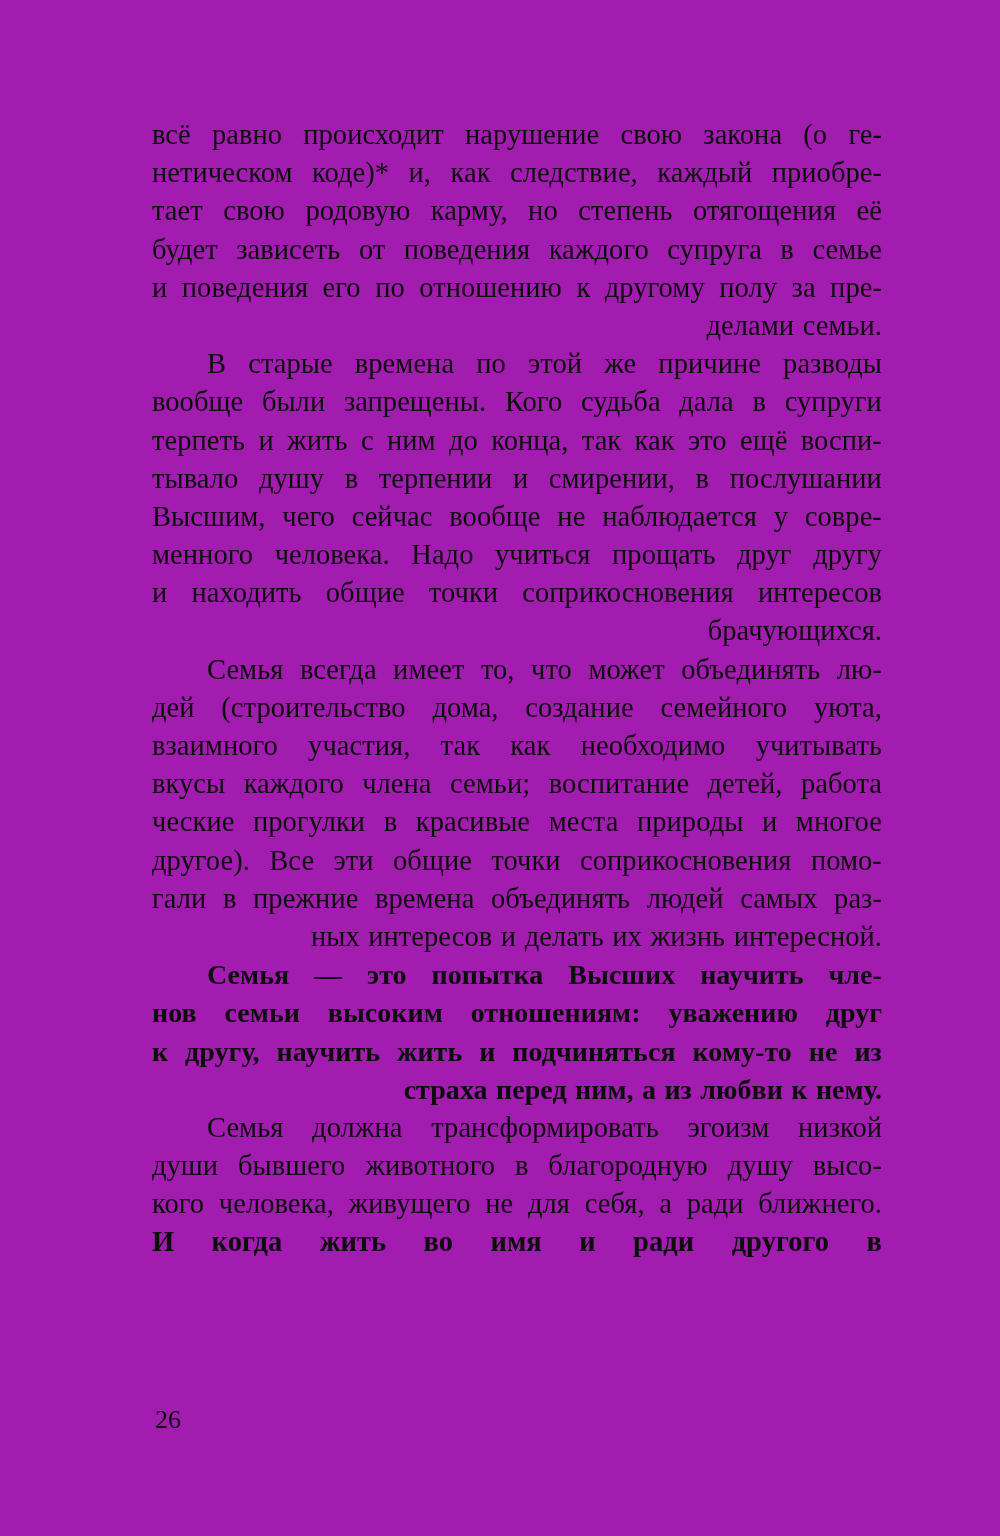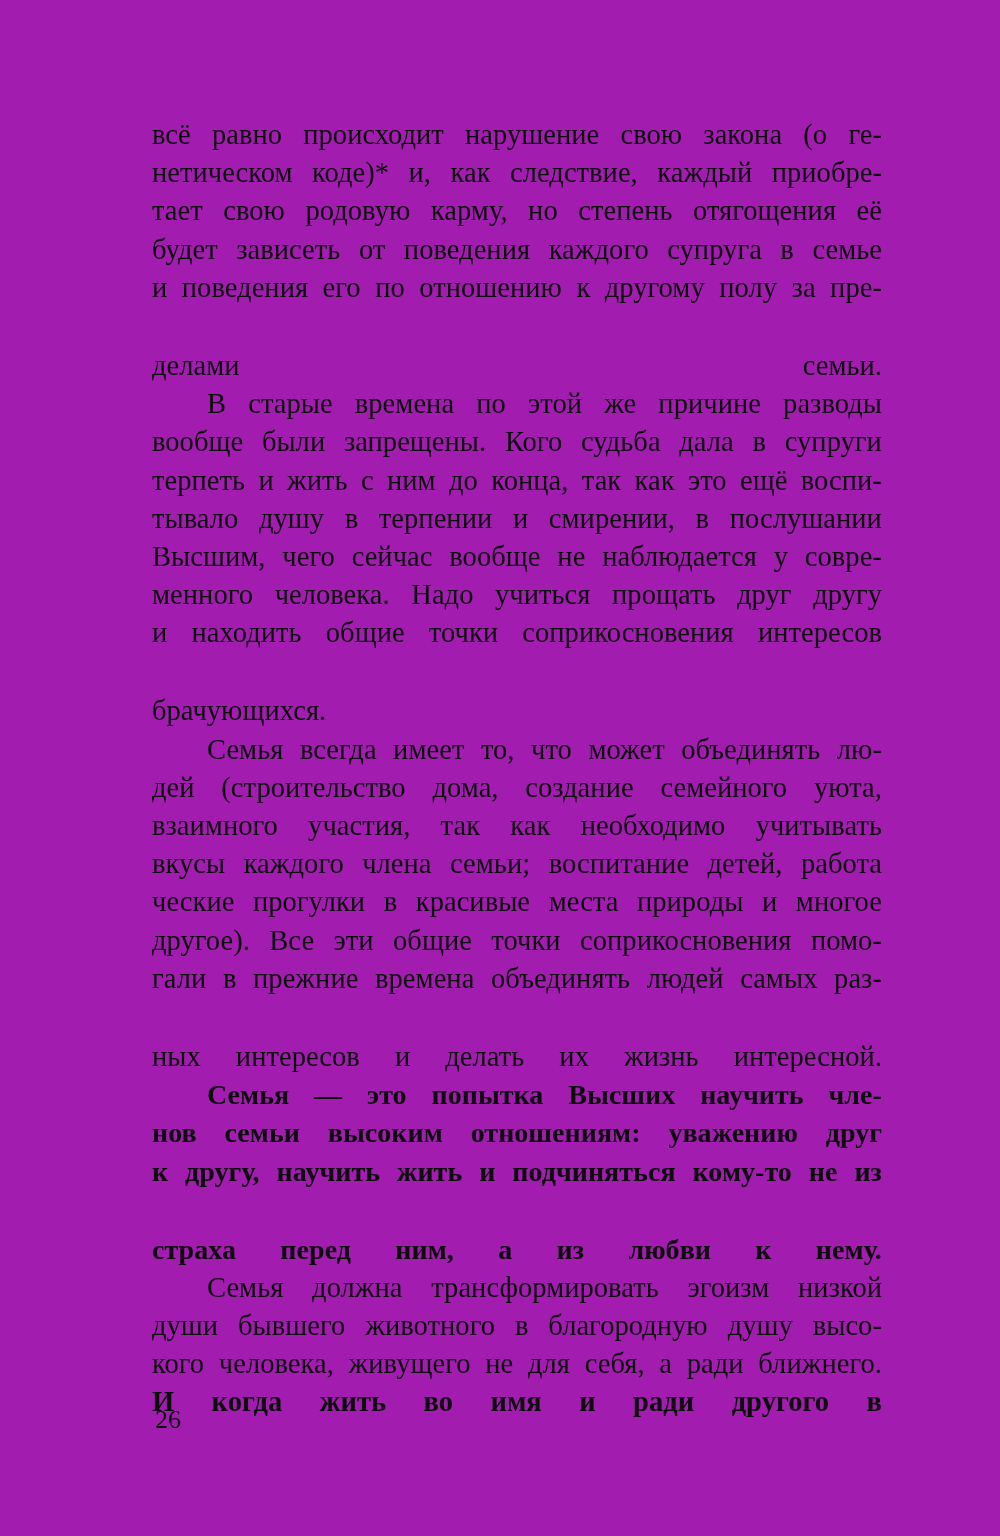--- a/index.html
+++ b/index.html
@@ -43,22 +43,21 @@
   }
   .line > .w {
     display: block;
   }
   
   .line.just {
     justify-content: space-between;
   }
   
   .line.flush {
-    justify-content: space-between;
-    margin-top: 40px;
+    justify-content: flex-end;
   }
   .line.flush > .w + .w { margin-left: 0.30em; }
   .line.indent { padding-left: 55px; }
   .line.bold { font-weight: bold; font-size: 28px; }
   .line .b { font-weight: bold; }
   .page-number {
     position: absolute;
     left: 155px;
     top: 1400px;
     font-size: 26px;

